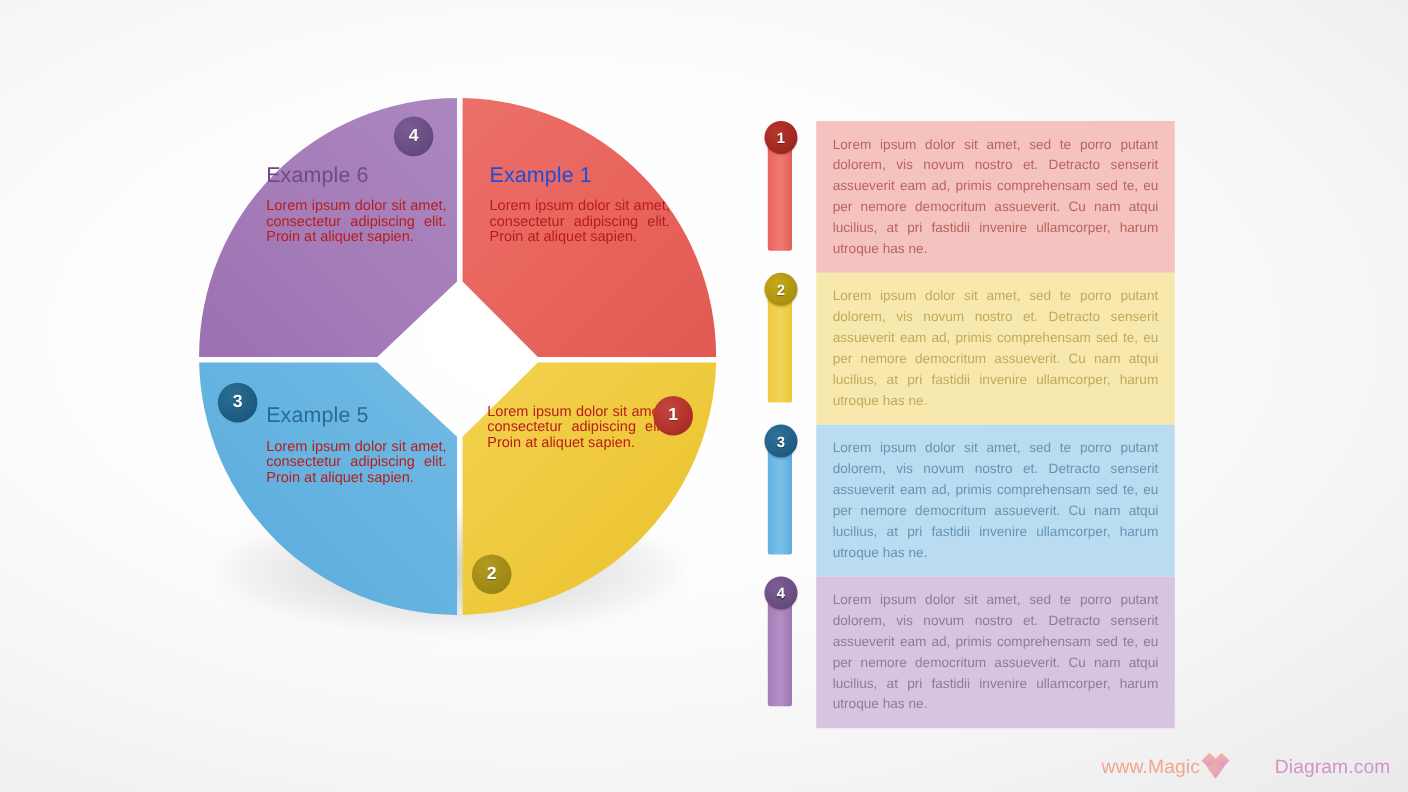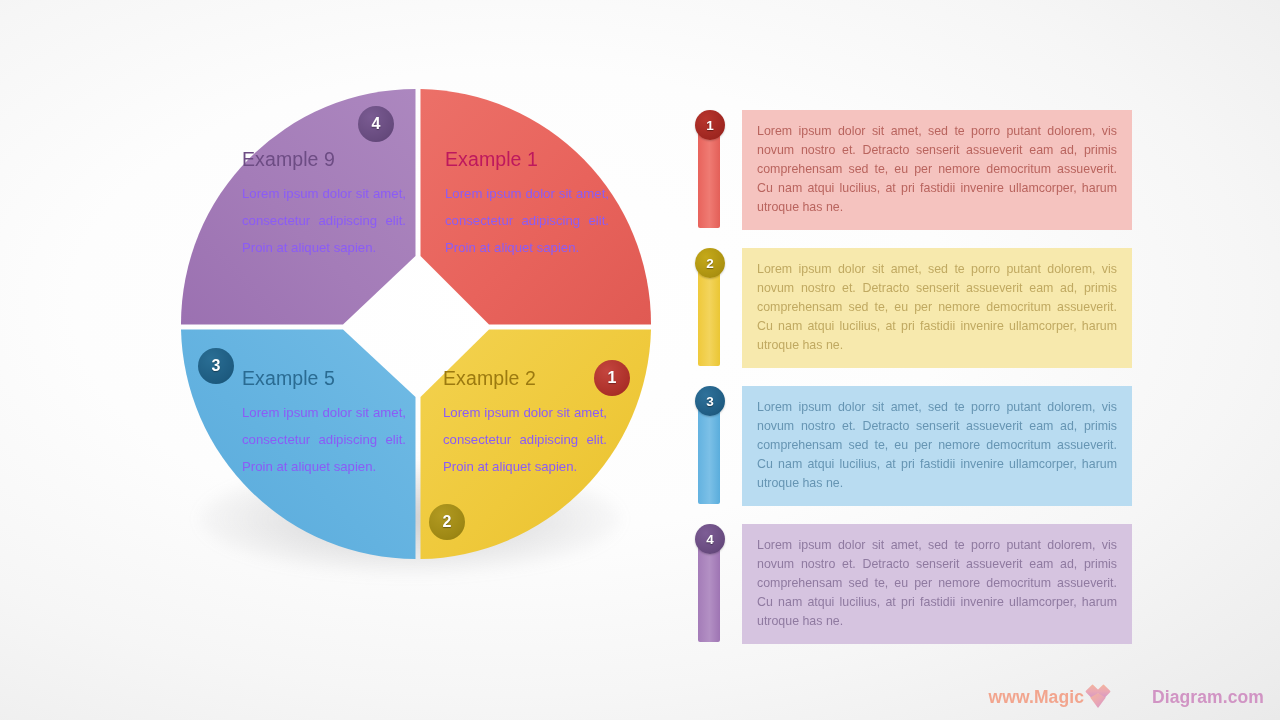--- a/index.html
+++ b/index.html
@@ -61,28 +61,28 @@
   }
   .wedge-title {
     font-size: 19.5px;
     font-weight: 400;
     letter-spacing: .1px;
     margin-bottom: 9px;
     white-space: nowrap;
   }
   .wedge-body {
     font-size: 13.2px;
-    line-height: 27px;
-    color: #8b5cf6;
+    line-height: 14px;
+    color: #b91c1c;
     text-align: justify;
     text-align-last: left;
   }
 
   #wedge-text-1 { left: 267px; top: 62px; }
-  #wedge-text-1 .wedge-title { color: #be185d; }
+  #wedge-text-1 .wedge-title { color: #1d4ed8; }
 
   #wedge-text-2 { left: 265px; top: 281px; }
   #wedge-text-2 .wedge-title { color: #9c7a10; }
 
   #wedge-text-3 { left: 64px; top: 281px; }
   #wedge-text-3 .wedge-title { color: #2a6b92; }
 
   #wedge-text-4 { left: 64px; top: 62px; }
   #wedge-text-4 .wedge-title { color: #6d4c84; }
 
@@ -143,21 +143,21 @@
     justify-content: center;
     z-index: 2;
     text-shadow: 0 1px 1px rgba(0,0,0,.4);
     box-shadow: 0 1px 2px rgba(0,0,0,.22);
   }
 
   .detail-box {
     position: absolute;
     left: 44px;
     top: 0;
-    width: 390px;
+    width: 326px;
     min-height: 120px;
     padding: 12px 15px 11px 15px;
     font-size: 12.4px;
     line-height: 19.1px;
     text-align: justify;
     text-align-last: left;
   }
 
   
   .row-1 .detail-bar   { background: linear-gradient(90deg,#e8635c 0%,#ef7b73 52%,#e35f58 100%); }
@@ -178,21 +178,21 @@
 
   
   #footer-watermark {
     position: absolute;
     right: 16px;
     bottom: 9px;
     height: 28px;
     display: flex;
     align-items: center;
     font-size: 17.5px;
-    font-weight: bold;
+    font-weight: normal;
     letter-spacing: .1px;
   }
   .wm-part-1 { color: #f2a58e; }
   .wm-part-2 { color: #d194c4; margin-left: 40px; }
   .wm-logo   { width: 26px; height: 26px; margin: 0 1px; }
 </style>
 </head>
 <body>
 
 <div id="pie-diagram">
@@ -234,29 +234,28 @@
 
     <path fill="url(#grad4)" d="M 3 238.5 A 235 235 0 0 1 237.5 3 L 237.5 170
              L 165 238.5 Z"></path>
   </svg>
 
   <div class="wedge-text" id="wedge-text-1">
     <div class="wedge-title">Example 1</div>
     <div class="wedge-body">Lorem ipsum dolor sit amet, consectetur adipiscing elit. Proin at aliquet sapien.</div>
   </div>
   <div class="wedge-text" id="wedge-text-2">
-    <div class="wedge-title">Example 2</div>
     <div class="wedge-body">Lorem ipsum dolor sit amet, consectetur adipiscing elit. Proin at aliquet sapien.</div>
   </div>
   <div class="wedge-text" id="wedge-text-3">
     <div class="wedge-title">Example 5</div>
     <div class="wedge-body">Lorem ipsum dolor sit amet, consectetur adipiscing elit. Proin at aliquet sapien.</div>
   </div>
   <div class="wedge-text" id="wedge-text-4">
-    <div class="wedge-title">Example 9</div>
+    <div class="wedge-title">Example 6</div>
     <div class="wedge-body">Lorem ipsum dolor sit amet, consectetur adipiscing elit. Proin at aliquet sapien.</div>
   </div>
 
   <div class="pie-badge" id="pie-badge-1">1</div>
   <div class="pie-badge" id="pie-badge-2">2</div>
   <div class="pie-badge" id="pie-badge-3">3</div>
   <div class="pie-badge" id="pie-badge-4">4</div>
 </div>
 
 <div id="detail-list">

